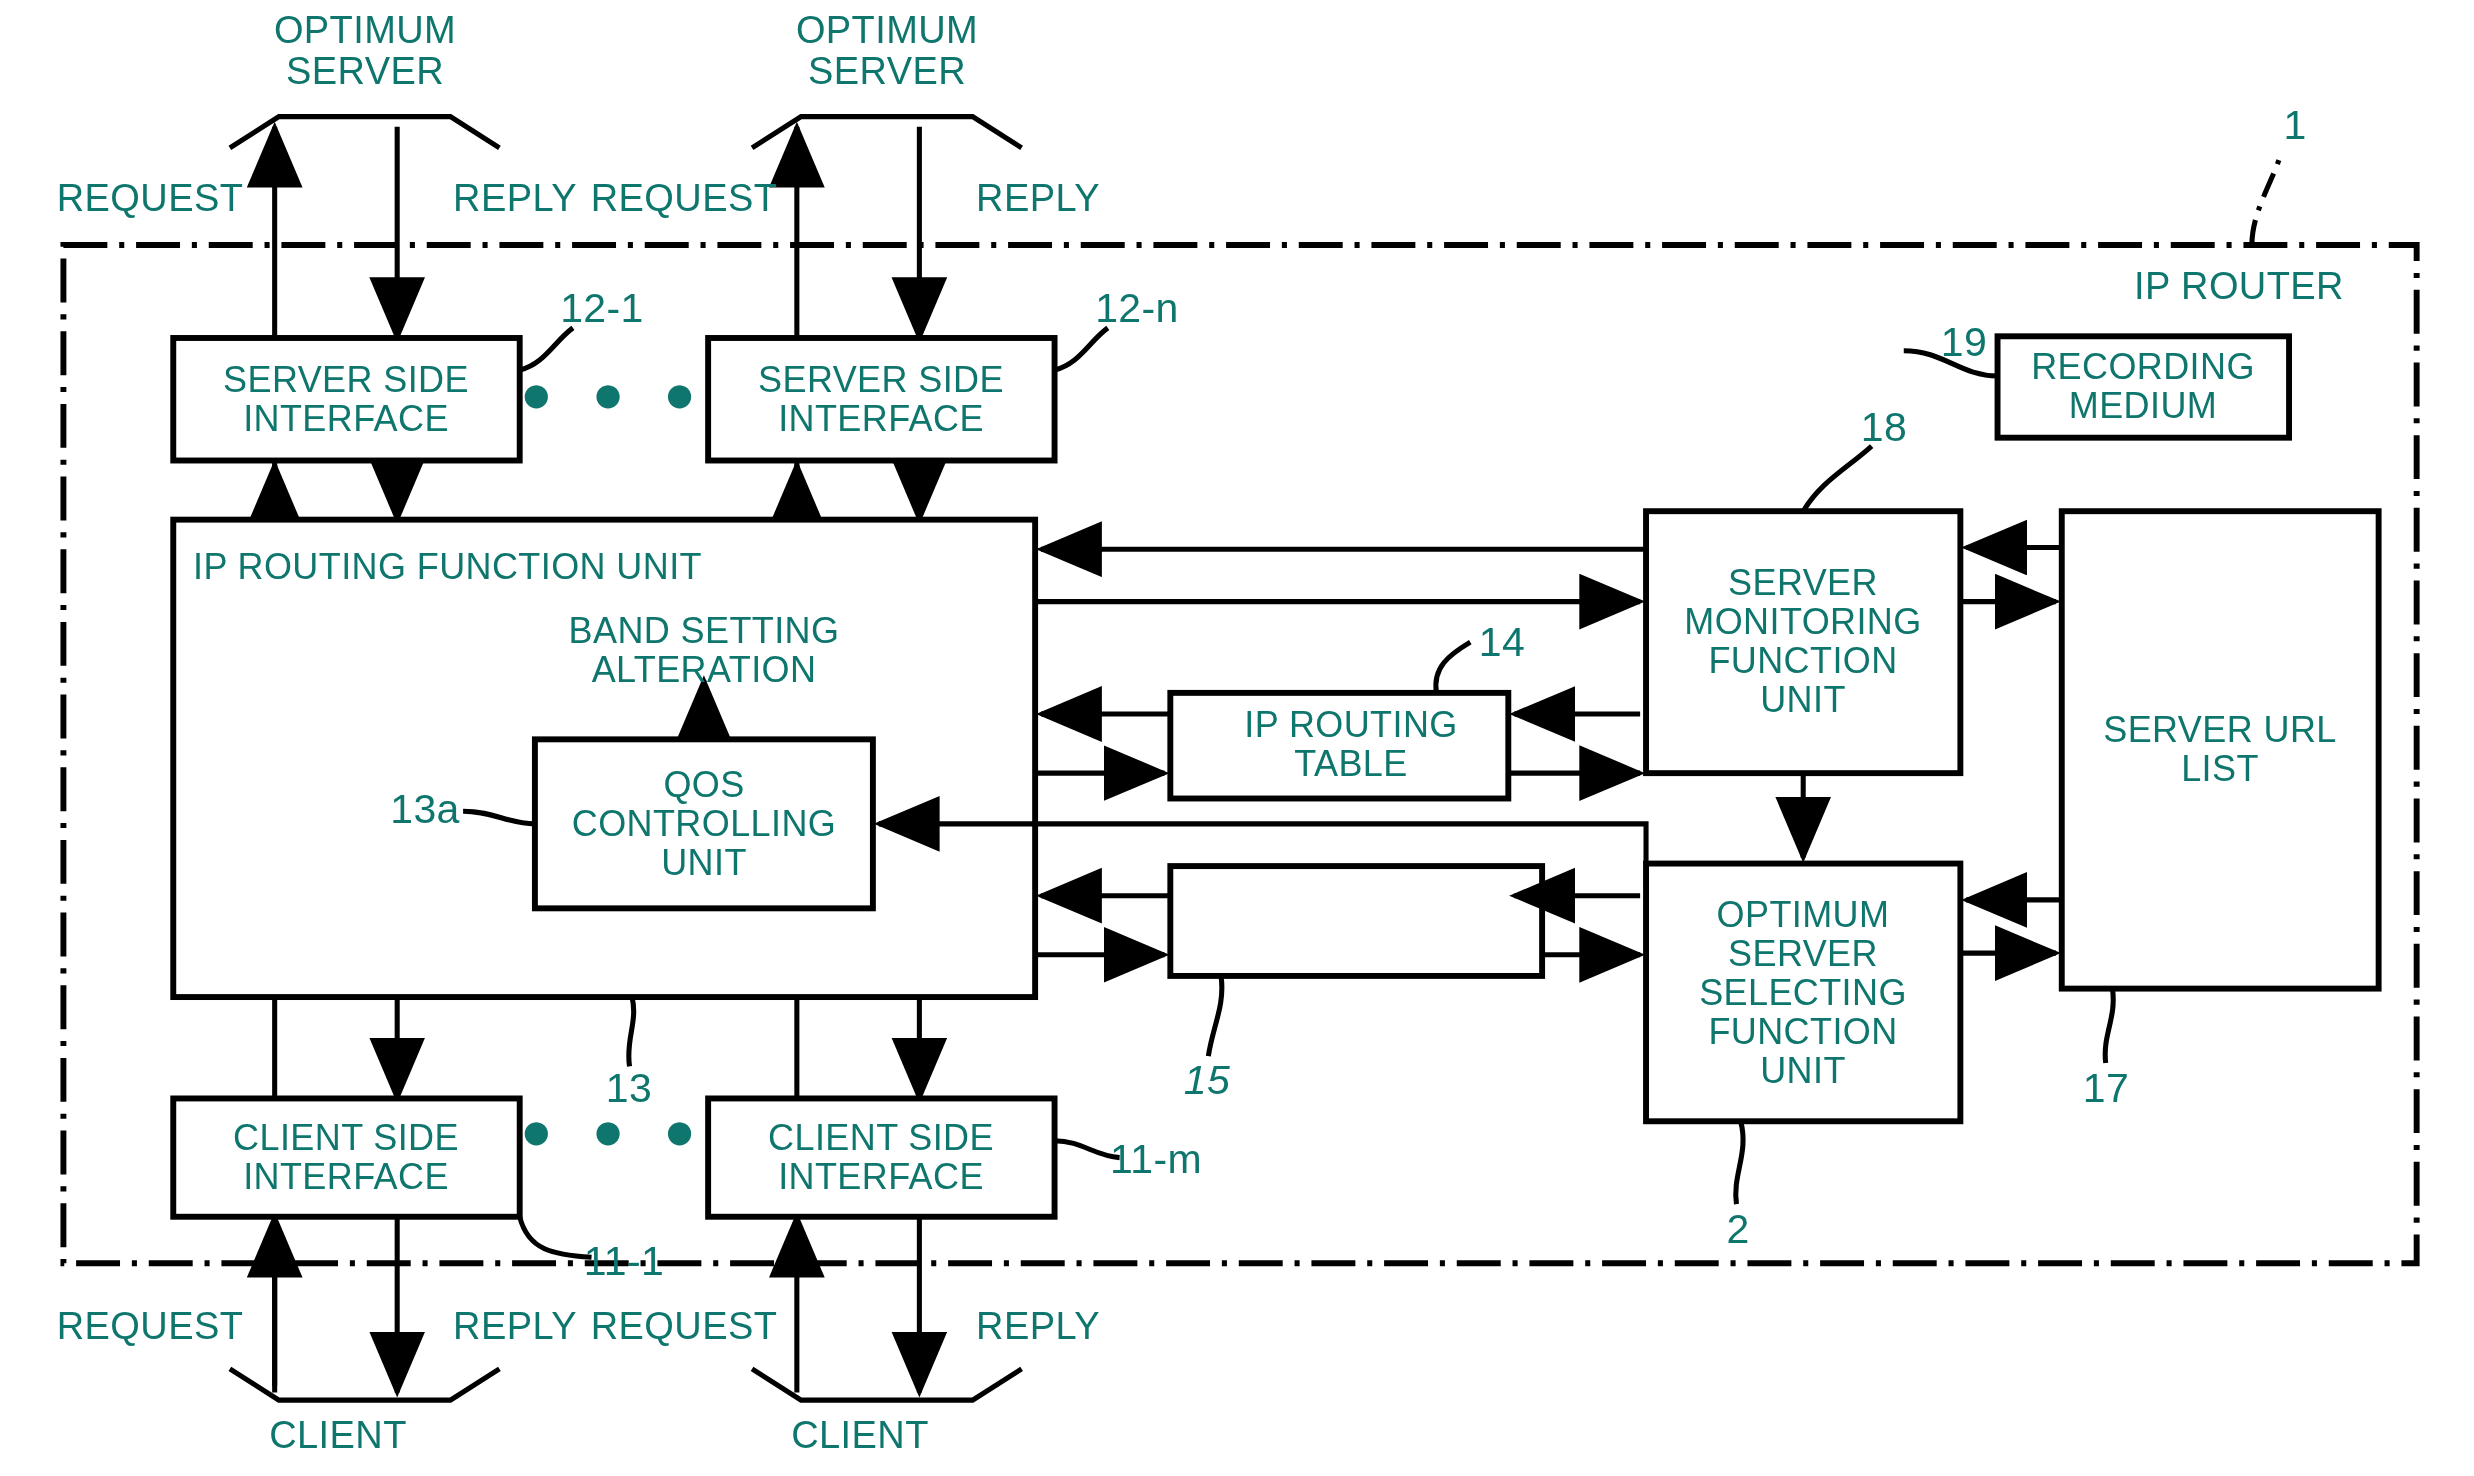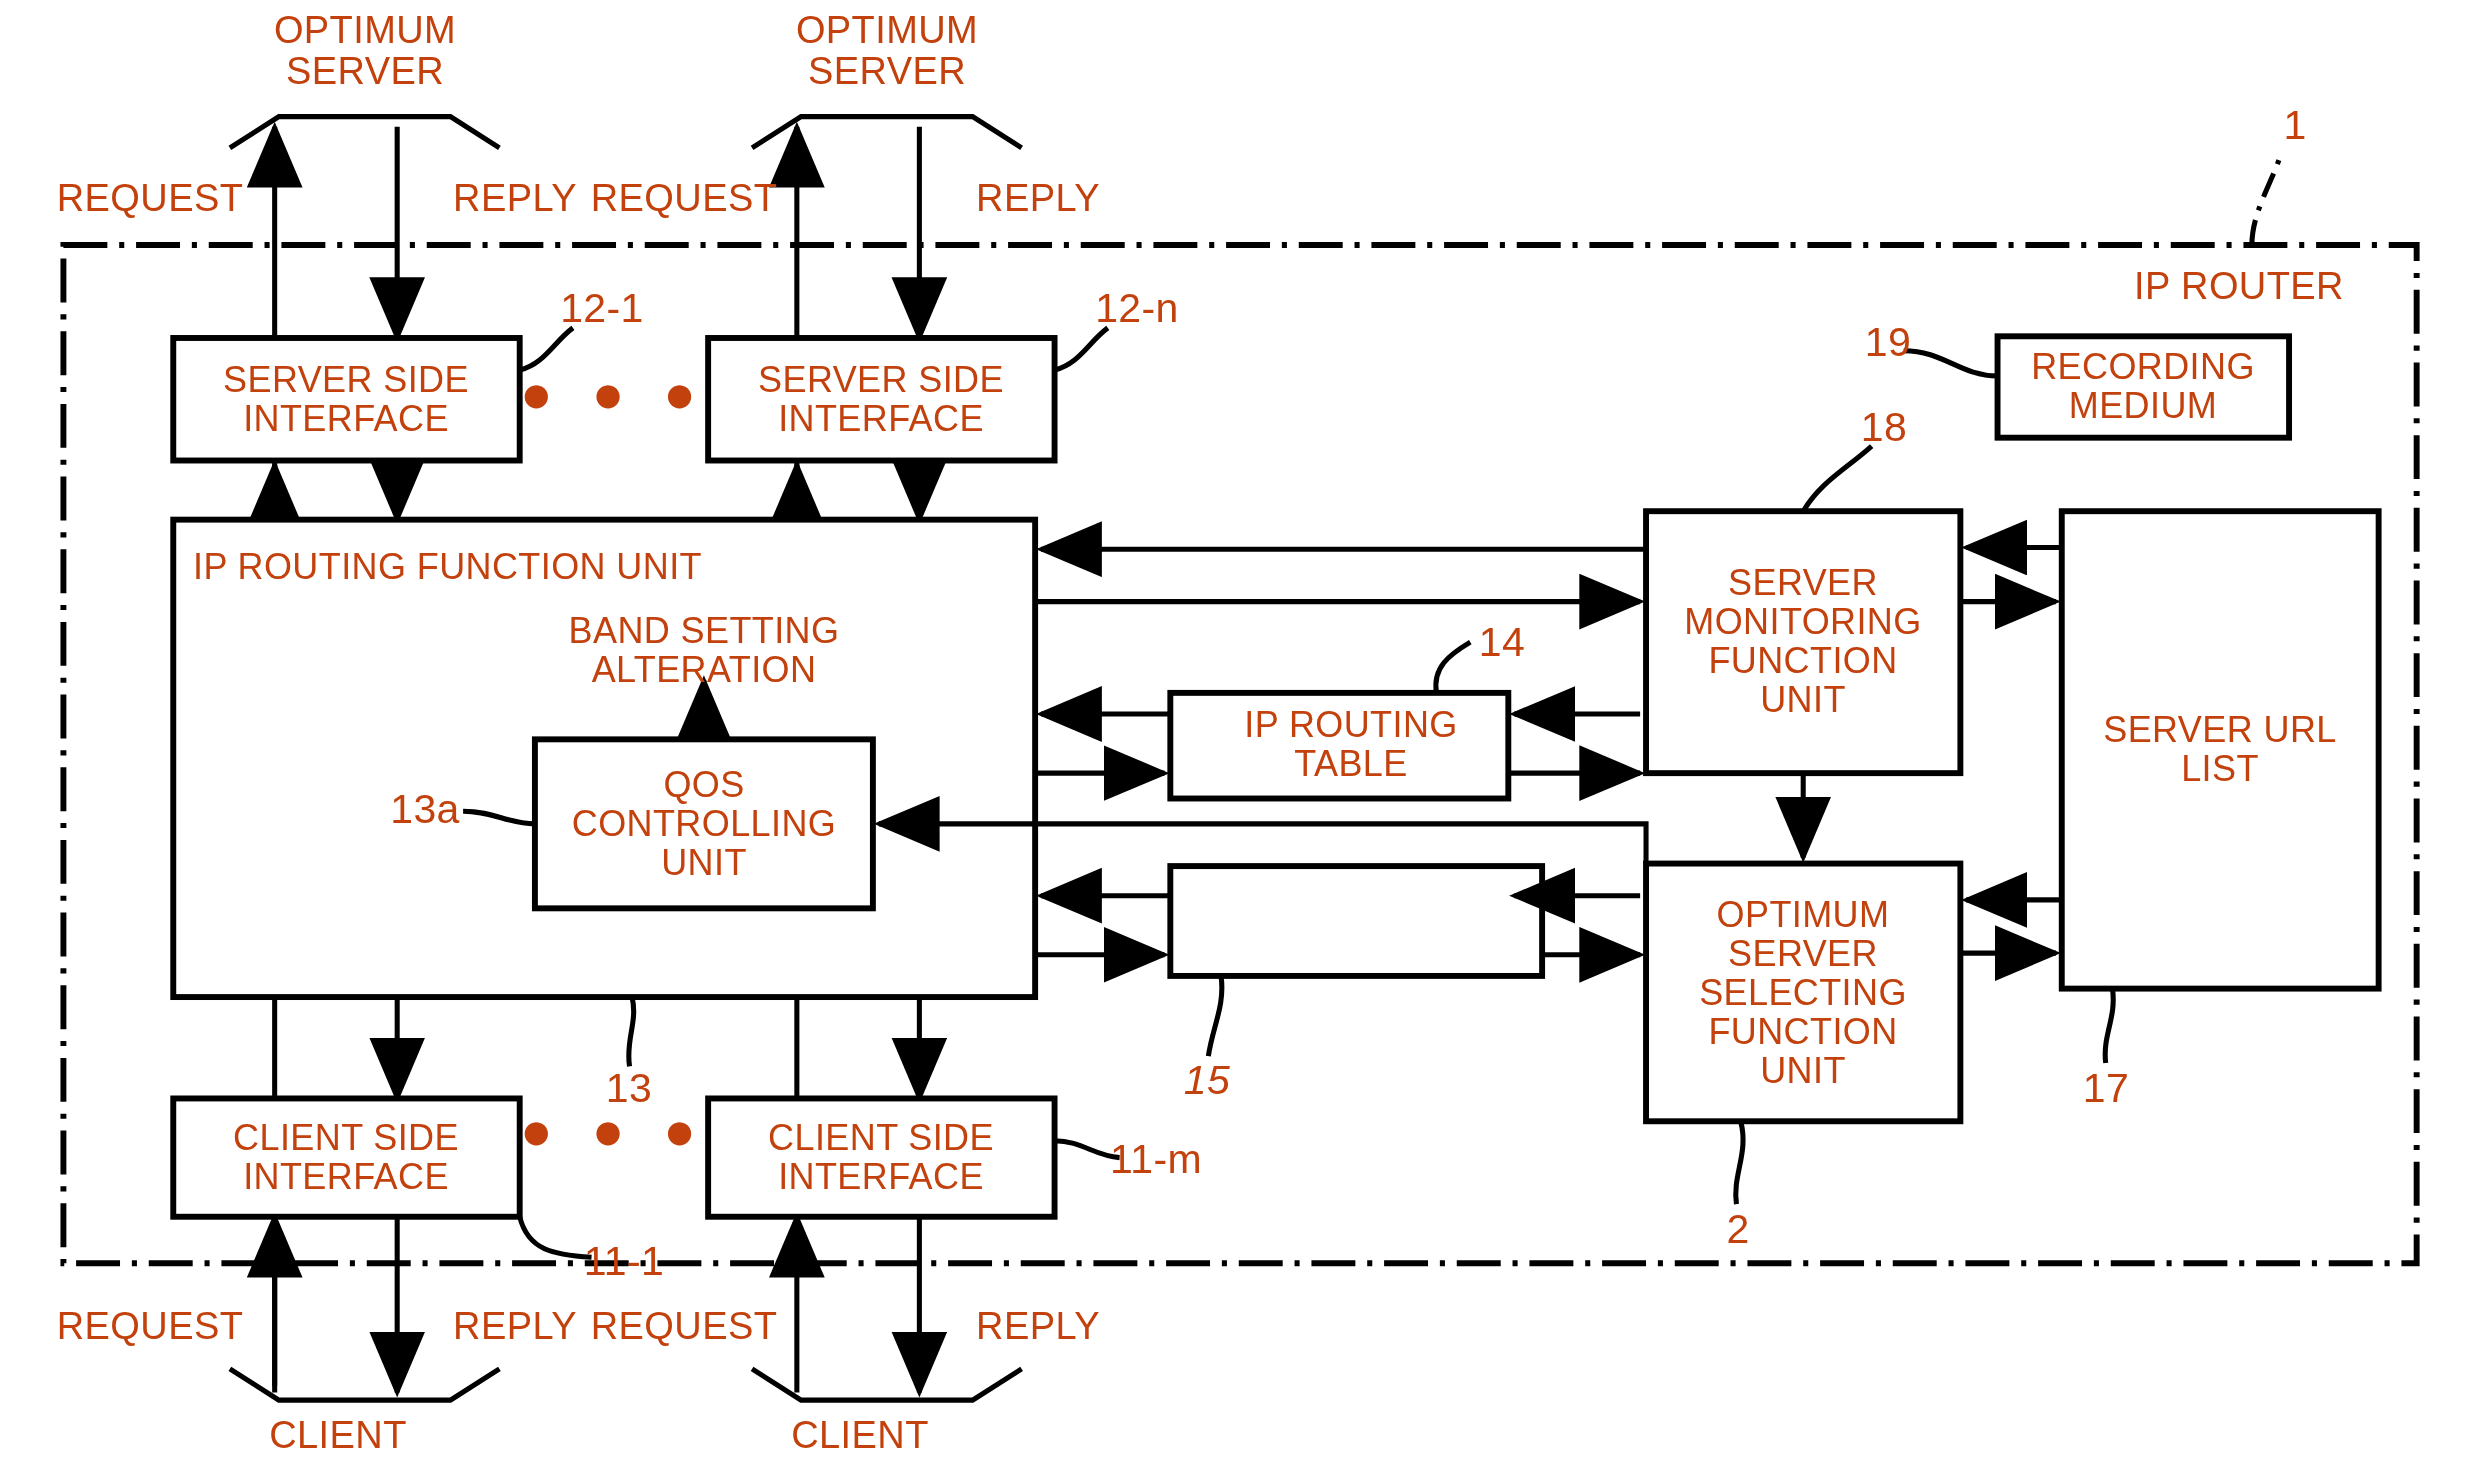--- a/index.html
+++ b/index.html
@@ -2,21 +2,21 @@
 <html style="font-size:13.5px"><head>
 <meta charset="utf-8">
 <style>
   html,body{margin:0;padding:0;background:#ffffff;}
   body{width:2475px;height:1477px;overflow:hidden;
        font-family:"Liberation Sans","DejaVu Sans",sans-serif;color:#000;}
   #stage{position:relative;width:2475px;height:1477px;}
   svg#canvas{position:absolute;left:0;top:0;width:2475px;height:1477px;}
   .lbl{position:absolute;white-space:pre;line-height:1.08;
        font-family:"Liberation Sans","DejaVu Sans",sans-serif;
-       color:#c2410c;text-align:center;letter-spacing:0.4px;}
+       color:#0f766e;text-align:center;letter-spacing:0.4px;}
   .boxlbl{font-size:36px;}
   .outlbl{font-size:38px;}
   .reflbl{font-size:41px;}
   .ctr{transform:translate(-50%,-50%);}
   .dots{font-size:54px;letter-spacing:12px;font-weight:bold;}
 </style>
 </head>
 <body>
 
 <div id="stage">
@@ -179,21 +179,21 @@
   <div class="lbl boxlbl ctr" style="left:346px;top:1158px;">CLIENT SIDE<br>INTERFACE</div>
   <div class="lbl boxlbl ctr" style="left:881px;top:1158px;">CLIENT SIDE<br>INTERFACE</div>
 
   <div class="lbl boxlbl ctr" style="left:704px;top:651px;">BAND SETTING<br>ALTERATION</div>
 
   <div class="lbl dots ctr" style="left:614px;top:393px;">● ● ●</div>
   <div class="lbl dots ctr" style="left:614px;top:1130px;">● ● ●</div>
 
   <div class="lbl reflbl ctr" style="left:602px;top:308px;">12-1</div>
   <div class="lbl reflbl ctr" style="left:1137px;top:308px;">12-n</div>
-  <div class="lbl reflbl ctr" style="left:1888px;top:342px;text-align:center;">19</div>
+  <div class="lbl reflbl ctr" style="left:1964px;top:342px;text-align:center;">19</div>
   <div class="lbl reflbl ctr" style="left:1884px;top:427px;">18</div>
   <div class="lbl reflbl ctr" style="left:425px;top:809px;">13a</div>
   <div class="lbl reflbl ctr" style="left:1502px;top:642px;">14</div>
   <div class="lbl reflbl ctr" style="left:1207px;top:1080px;font-style:italic;">15</div>
   <div class="lbl reflbl ctr" style="left:1738px;top:1229px;">2</div>
   <div class="lbl reflbl ctr" style="left:2106px;top:1088px;">17</div>
   <div class="lbl reflbl ctr" style="left:629px;top:1088px;">13</div>
   <div class="lbl reflbl ctr" style="left:624px;top:1261px;">11-1</div>
   <div class="lbl reflbl ctr" style="left:1156px;top:1159px;">11-m</div>
 

